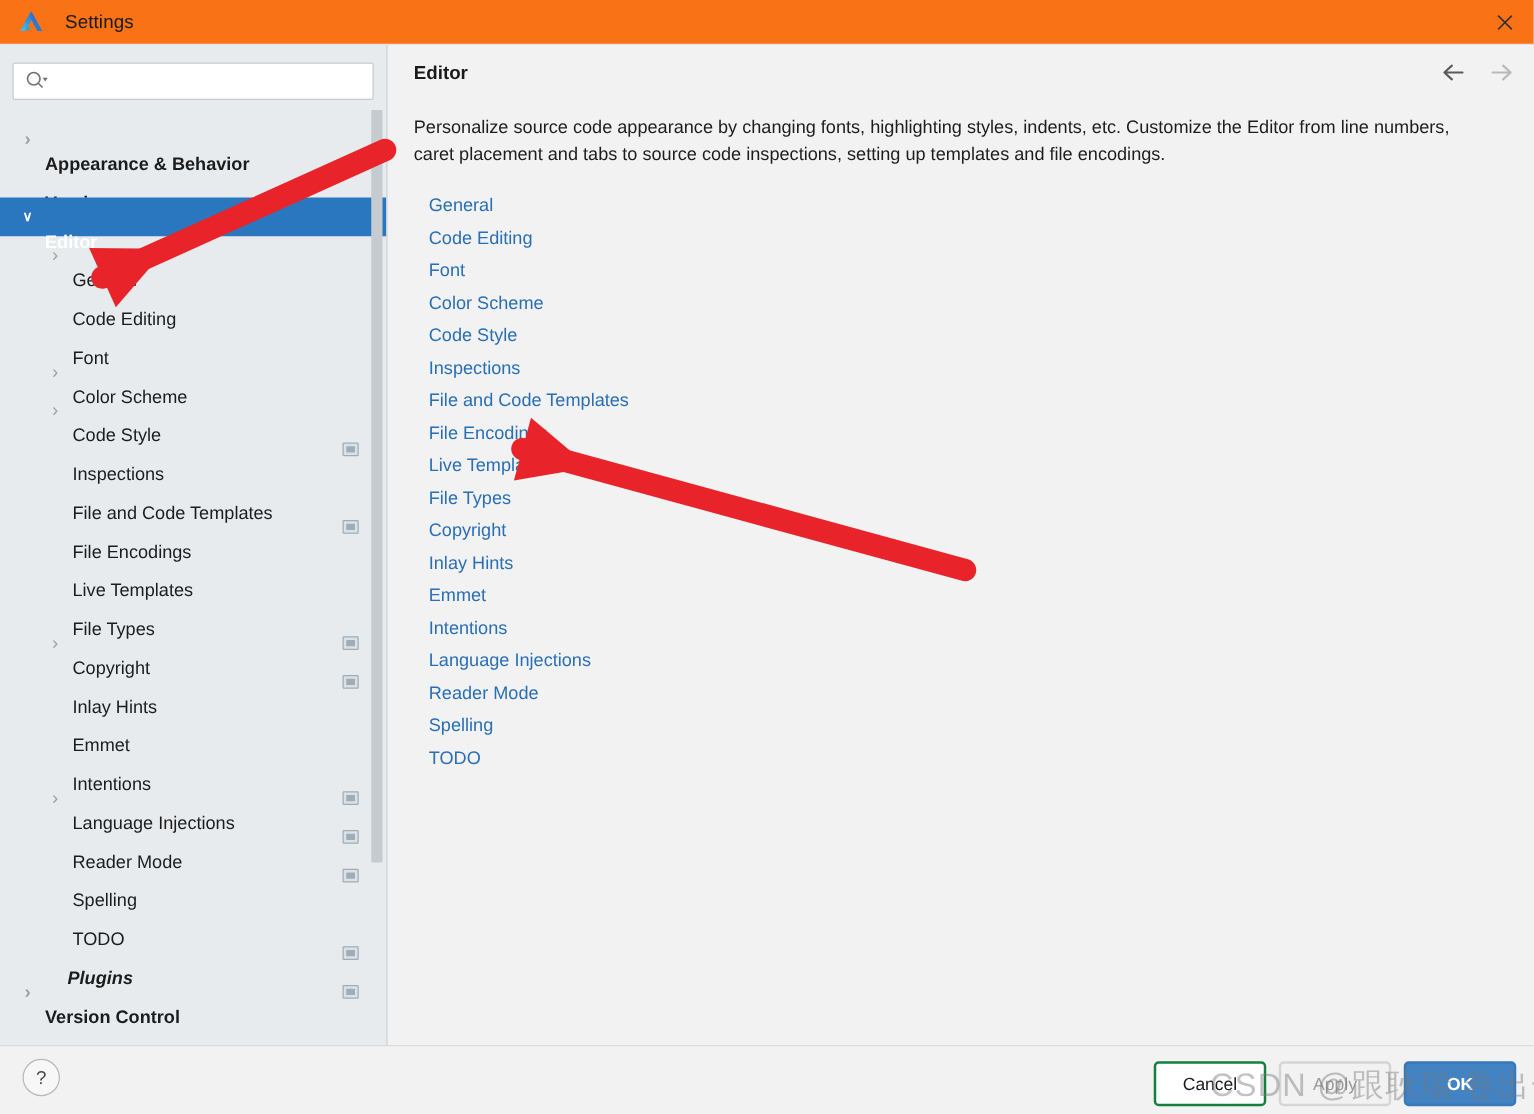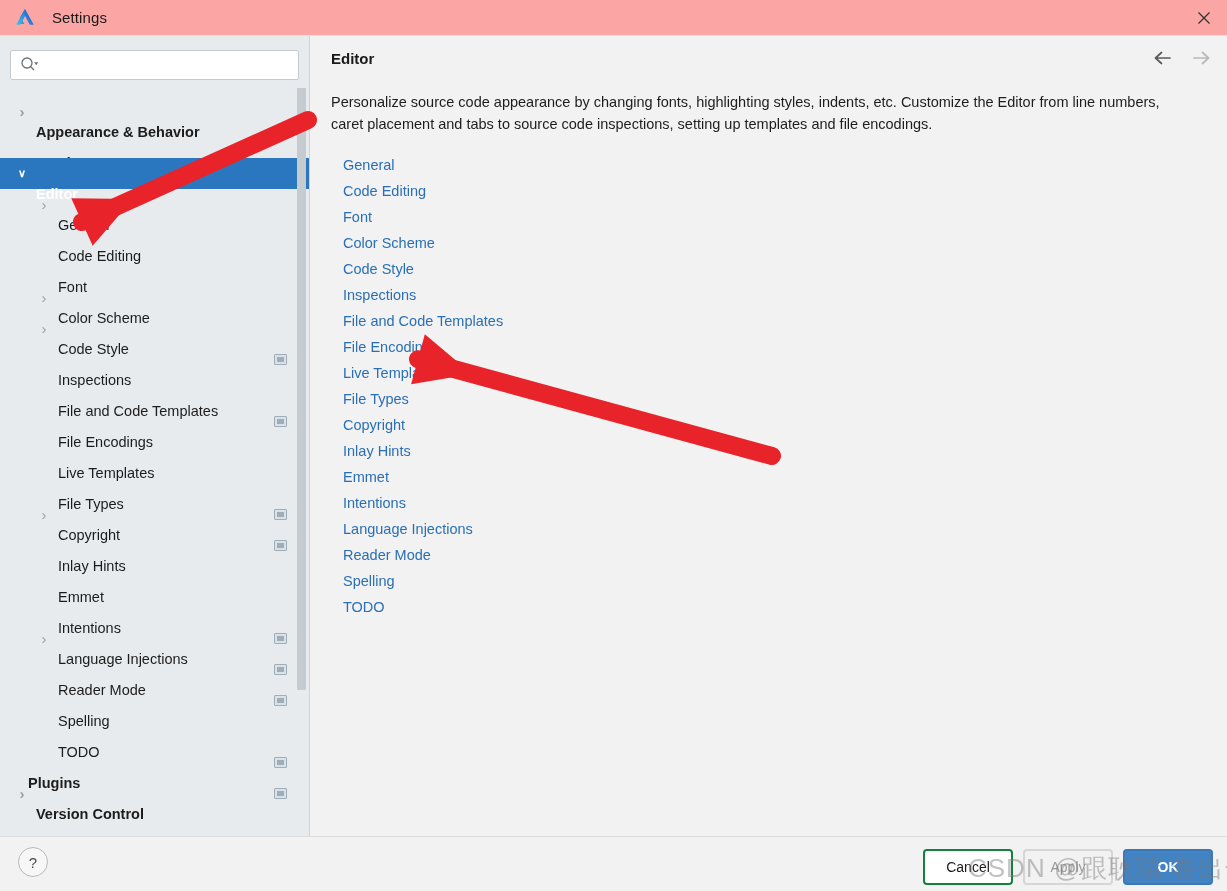--- a/index.html
+++ b/index.html
@@ -11,21 +11,21 @@
   }
   #app {
     position: relative;
     width: 1227px; height: 891px;
     background: #f2f2f2;
   }
 
   
   .titlebar {
     position: absolute; left: 0; top: 0; width: 1227px; height: 36px;
-    background: #fca5a5;
+    background: #f97316;
     border-bottom: 1px solid #e3e3e3;
     display: flex; align-items: center;
   }
   .app-logo { width: 22px; height: 22px; margin-left: 14px; display:block; }
   .title-text {
     margin-left: 16px; font-size: 15px; color: #1a1a1a;
     letter-spacing: .1px;
   }
   .win-close {
     position: absolute; right: 0; top: 0; width: 46px; height: 35px;
@@ -281,21 +281,21 @@
         </div>
         <div class="tree-row" style="padding-left: 36px;">
           <span class="twisty none" style="font-size: 15px;">›</span>
           <span class="tree-label" style="margin-left: 6px;">Spelling</span>
           <span class="mod-badge"></span>
         </div>
         <div class="tree-row" style="padding-left: 36px;">
           <span class="twisty none" style="font-size: 15px;">›</span>
           <span class="tree-label" style="margin-left: 6px;">TODO</span>
         </div>
-        <div class="tree-row bold" style="padding-left: 6px;">
+        <div class="tree-row bold" style="padding-left: 32px; font-style: italic;">
           <span class="twisty none" style="font-size: 15px;">›</span>
           <span class="tree-label" style="margin-left: 6px;">Plugins</span>
           <span class="mod-badge"></span>
         </div>
         <div class="tree-row bold" style="padding-left: 14px;">
           <span class="twisty" style="font-size: 15px;">›</span>
           <span class="tree-label" style="margin-left: 6px;">Version Control</span>
           <span class="mod-badge"></span>
         </div>
       </div>

